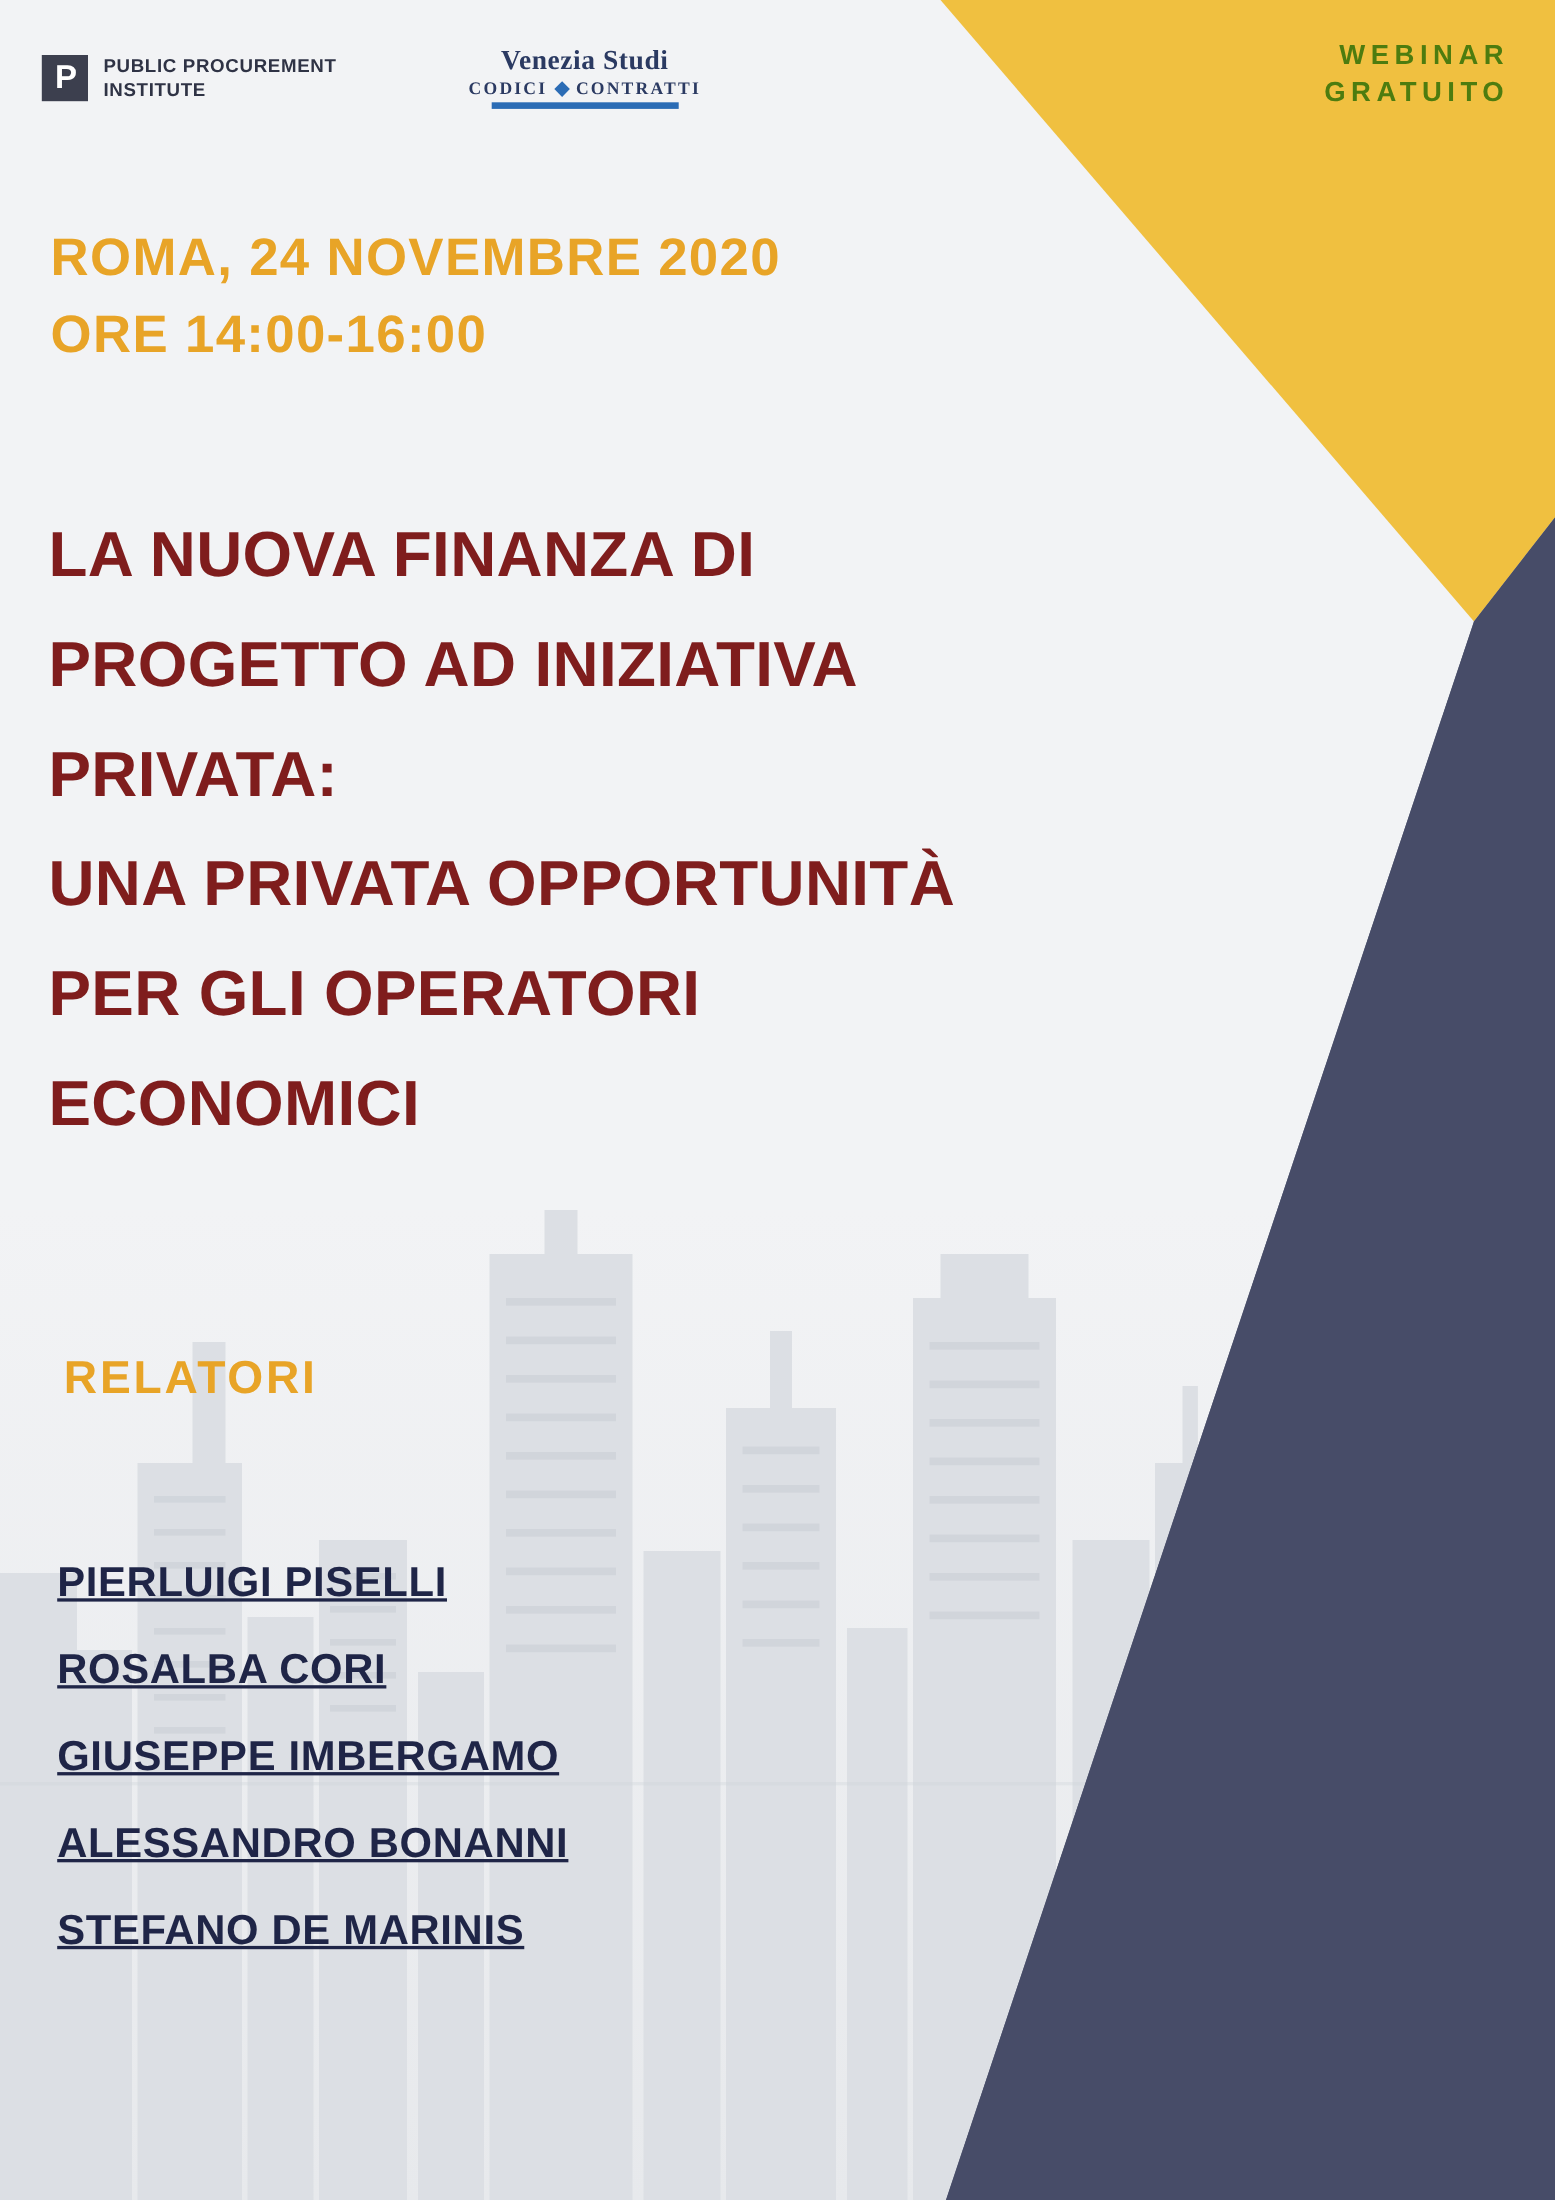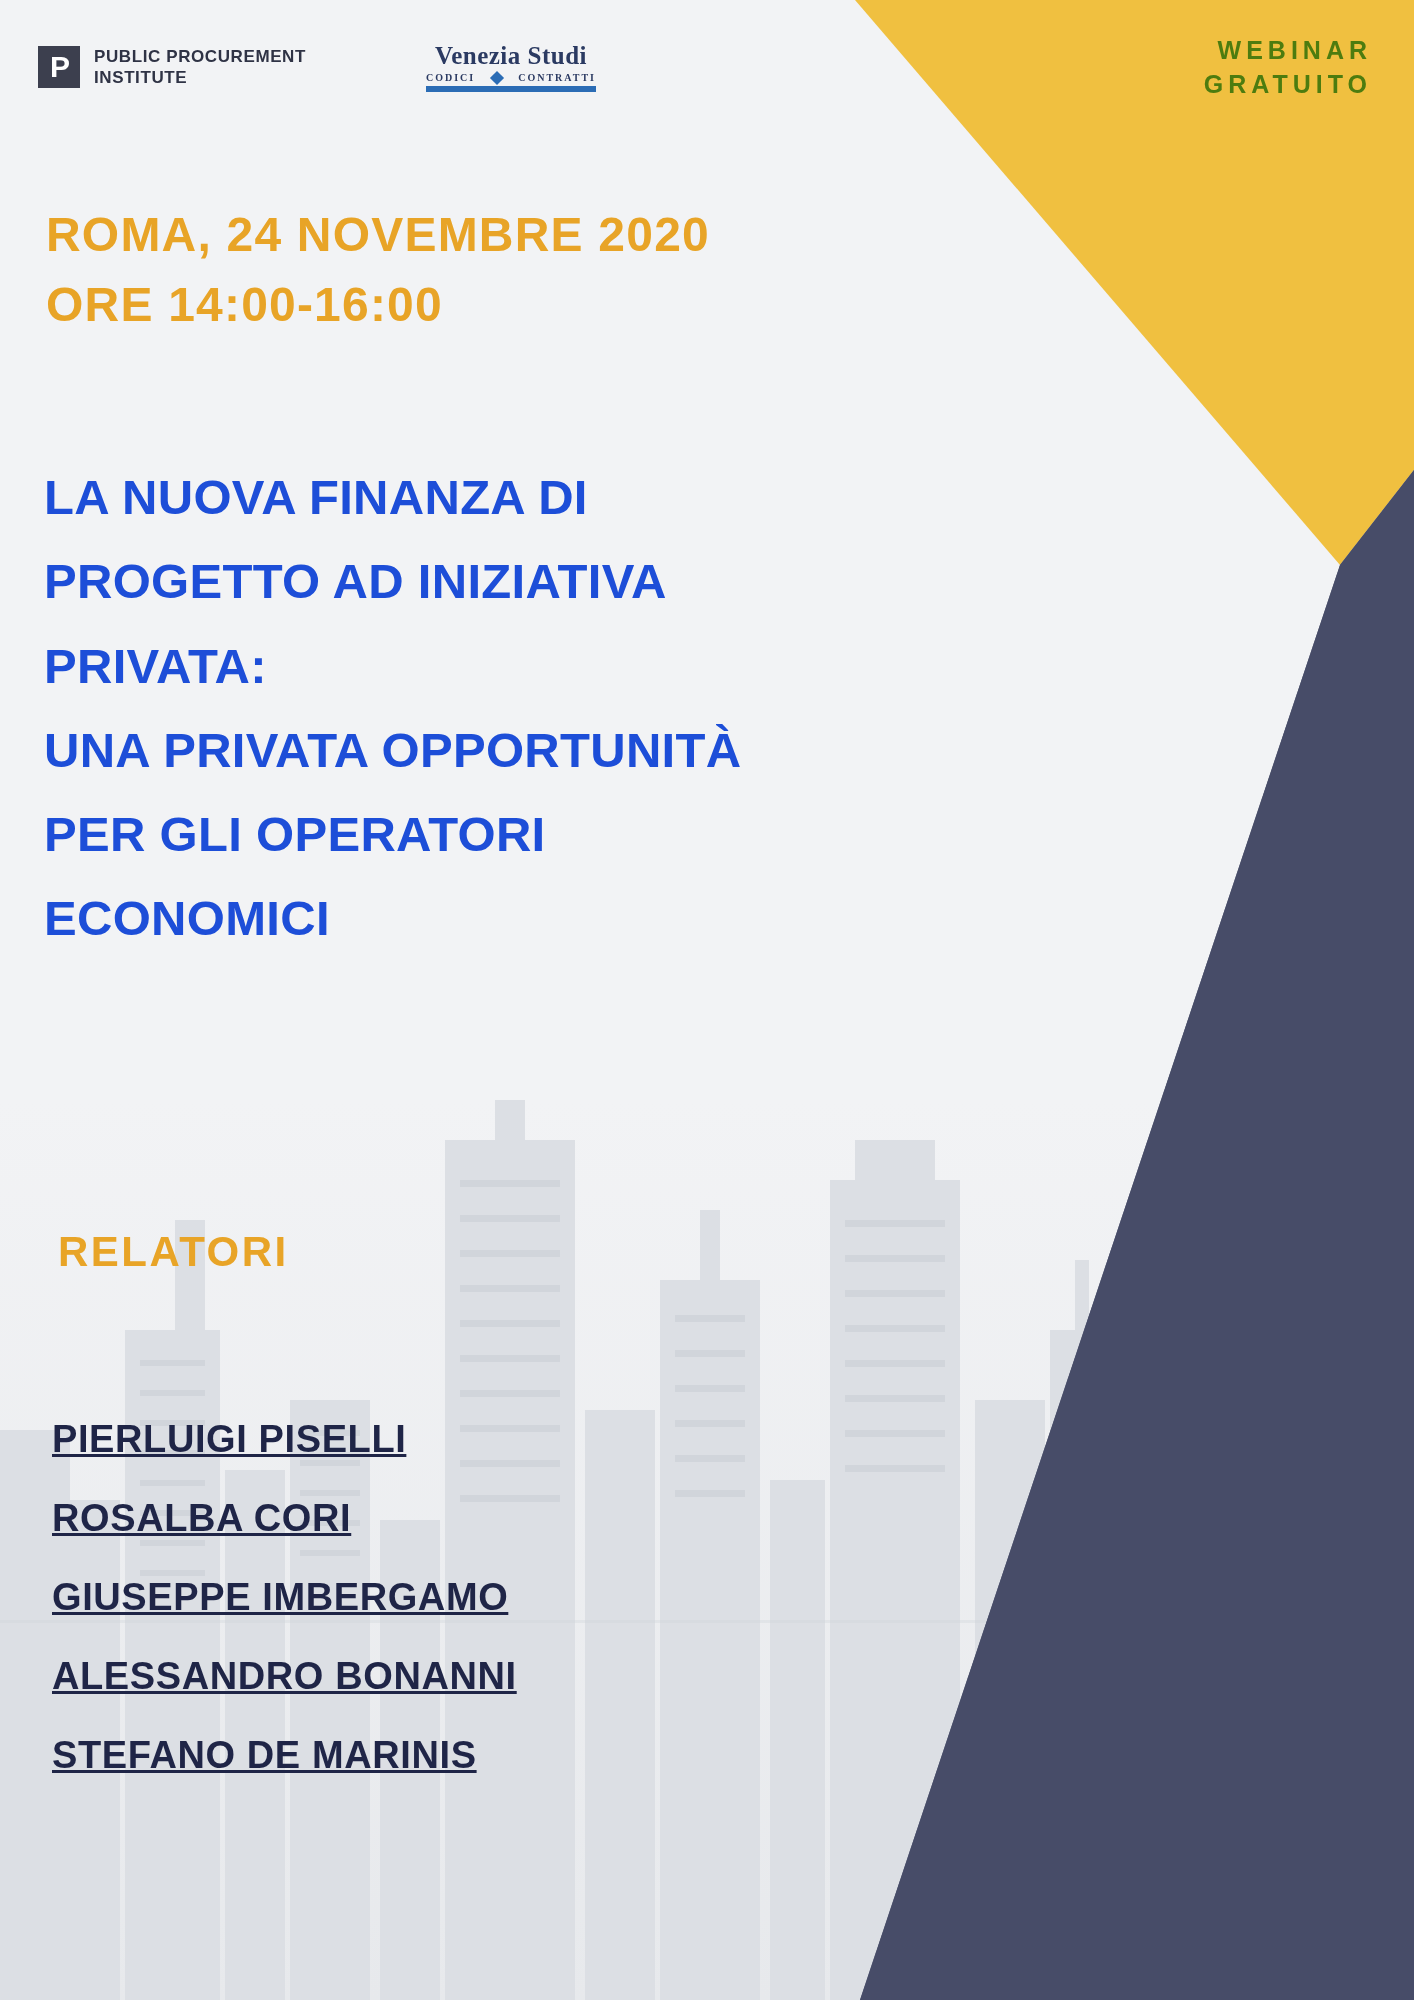--- a/index.html
+++ b/index.html
@@ -76,27 +76,27 @@
     color: #2b3a62;
   }
   .vs-name {
     font-family: "Liberation Serif", serif;
     font-size: 25px;
     font-weight: bold;
     letter-spacing: 0.5px;
   }
   .vs-sub {
     font-family: "Liberation Serif", serif;
-    font-size: 10px;
+    font-size: 16px;
     font-weight: bold;
     letter-spacing: 2px;
     color: #2b3a62;
     display: flex;
     align-items: center;
-    justify-content: space-between;
+    justify-content: center;
     gap: 8px;
     margin-top: 2px;
   }
   .vs-bar {
     display: block;
     width: 170px;
     height: 6px;
     background: #2b6cb5;
     margin: 3px auto 0;
   }
@@ -131,22 +131,22 @@
     letter-spacing: 1.2px;
     line-height: 1.45;
   }
 
   
   .title {
     position: absolute;
     top: 455px;
     left: 44px;
     width: 920px;
-    color: #1d4ed8;
-    font-size: 49px;
+    color: #7f1d1d;
+    font-size: 58px;
     font-weight: bold;
     line-height: 1.72;
     letter-spacing: 0.3px;
   }
   .title .sub {
     display: block;
   }
 
   
   .relatori-head {

